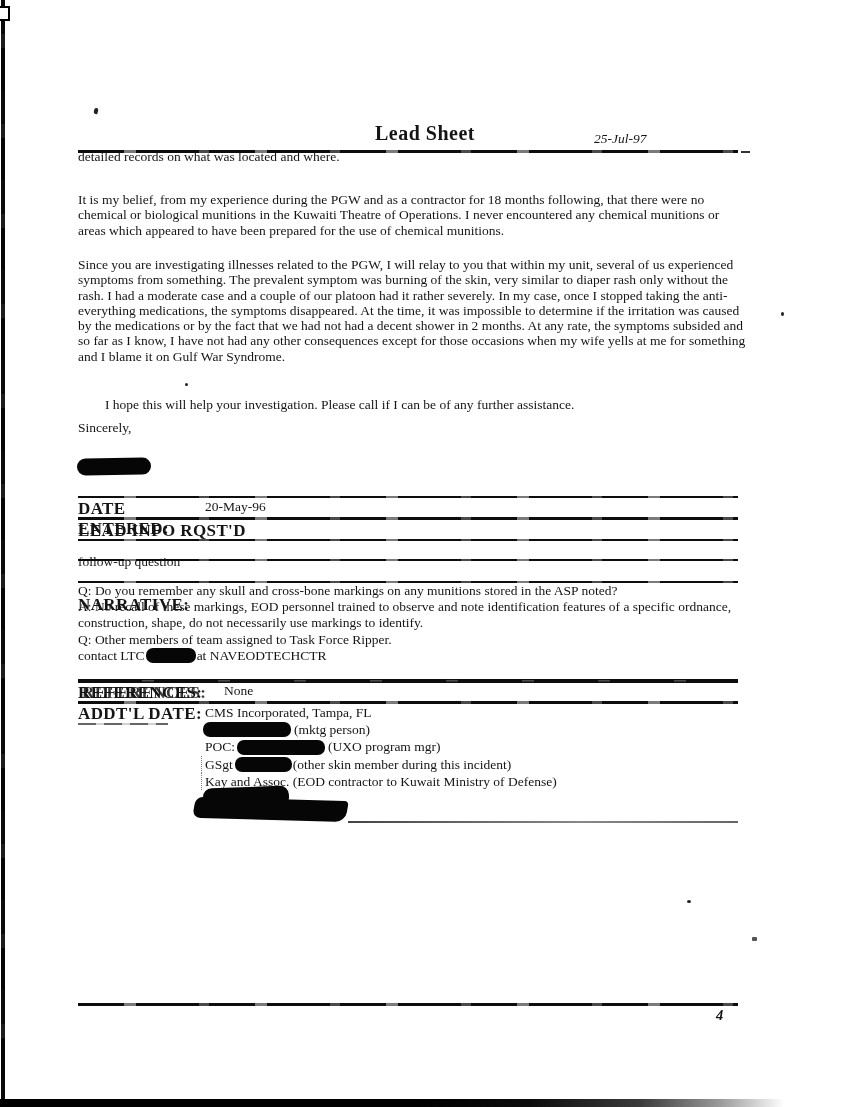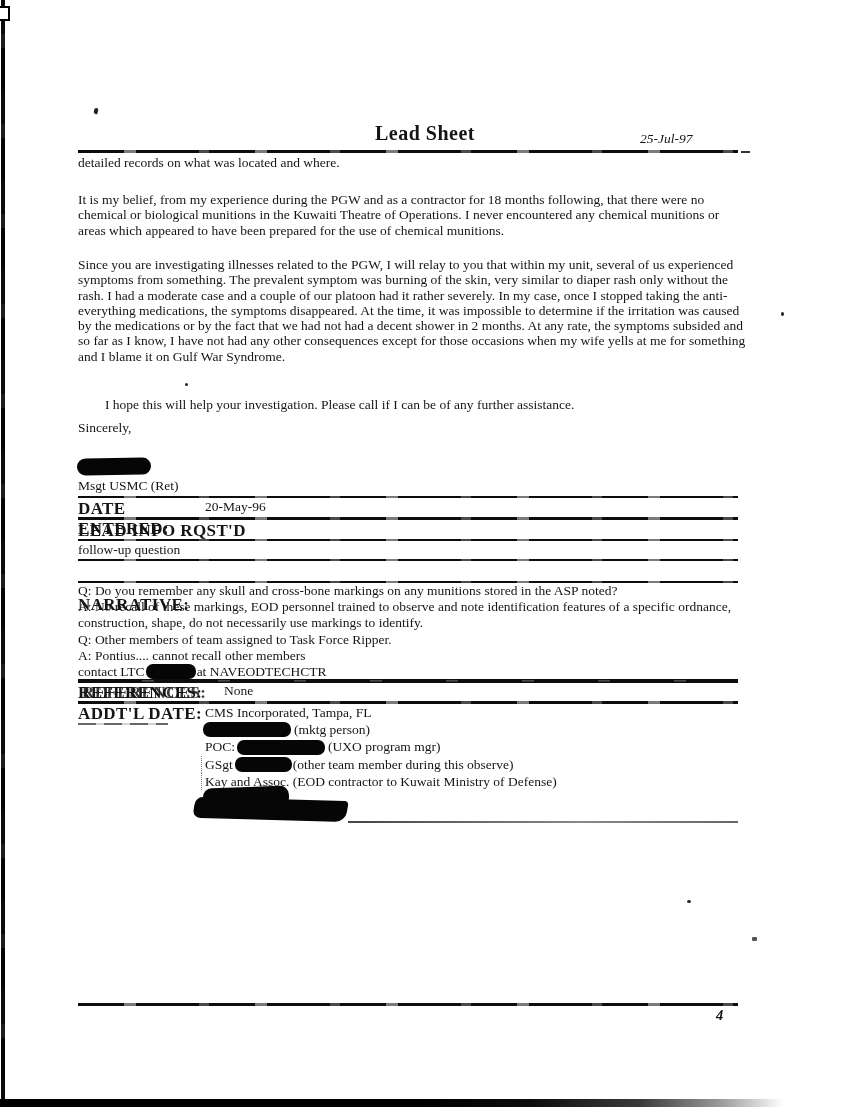--- a/index.html
+++ b/index.html
@@ -57,34 +57,34 @@
   .rule-footer { top:1003px; height:3px; }
 
   
   .abs { position:absolute; }
   .content { left:78px; width:668px; }
   .body-text { font-size:13.5px; line-height:15.3px; }
   .doc-title {
     left:0; top:122px; width:850px; text-align:center;
     font-size:20px; font-weight:bold; letter-spacing:.5px;
   }
-  .doc-date { left:640px; top:131px; font-style:italic; font-size:13.5px; }
-  .continuation { top:155px; }
+  .doc-date { left:594px; top:131px; font-style:italic; font-size:13.5px; }
+  .continuation { top:149px; }
   .para-1 { top:192px; }
   .para-2 { top:257px; }
   .para-3 { top:397px;margin-left:27px; }
   .closing { top:420px; }
   .sig-title { top:478px; }
 
   .label { font-weight:bold; letter-spacing:.4px; font-size:17px; }
   .row { display:flex; }
   .row .label-col { width:127px; flex:none; }
   .row-date-entered { top:499px; }
   .row-lead-info { top:521px; }
-  .row-followup { top:542px; }
+  .row-followup { top:554px; }
   .row-narr-label { top:595px; }
   .narrative { top:583px; font-size:13.5px; line-height:16.2px; }
   .row-references { top:683px;gap:19px; }
   .row-leads { top:704px; }
   .lead-line { line-height:17px; font-size:13.5px; }
   .artifact-left { border-left:1px dotted rgba(0,0,0,.5); margin-left:-4px; padding-left:3px; }
 
   
   .overstruck { position:relative; display:inline-block; }
   .overstruck .ghost { position:absolute; left:4px; top:0; opacity:.85; }
@@ -122,21 +122,20 @@
   <div class="abs doc-date">25-Jul-97</div>
   <div class="rule rule-header"></div>
   <div class="rule-header-tail"></div>
 
   <div class="abs content body-text continuation">detailed records on what was located and where.</div>
   <div class="abs content body-text para-1">It is my belief, from my experience during the PGW and as a contractor for 18 months following, that there were no chemical or biological munitions in the Kuwaiti Theatre of Operations. I never encountered any chemical munitions or areas which appeared to have been prepared for the use of chemical munitions.</div>
   <div class="abs content body-text para-2">Since you are investigating illnesses related to the PGW, I will relay to you that within my unit, several of us experienced symptoms from something.  The prevalent symptom was burning of the skin, very similar to diaper rash only without the rash.  I had a moderate case and a couple of our platoon had it rather severely.  In my case, once I stopped taking the anti-everything medications, the symptoms disappeared.  At the time, it was impossible to determine if the irritation was caused by the medications or by the fact that we had not had a decent shower in 2 months.  At any rate, the symptoms subsided and so far as I know, I have not had any other consequences except for those occasions when my wife yells at me for something and I blame it on Gulf War Syndrome.</div>
   <div class="abs content body-text para-3">I hope this will help your investigation.  Please call if I can be of any further assistance.</div>
   <div class="abs content body-text closing">Sincerely,</div>
   <div class="redaction redaction-sig"></div>
-  <div class="abs content body-text sig-title">Msgt USMC (Ret)</div>
 
   <div class="rule rule-sig"></div>
 
   <div class="abs content row row-date-entered">
     <span class="label label-col">DATE ENTERED:</span>
     <span class="body-text">20-May-96</span>
   </div>
   <div class="rule rule-dateentered"></div>
 
   <div class="abs content row row-lead-info">
@@ -148,21 +147,20 @@
 
   <div class="abs content row row-narr-label">
     <span class="label">NARRATIVE:</span>
   </div>
   <div class="rule rule-narrlabel"></div>
 
   <div class="abs content narrative">
     <div>Q: Do you remember any skull and cross-bone markings on any munitions stored in the ASP noted?</div>
     <div>A: No recall of these markings, EOD personnel trained to observe and note identification features of a specific ordnance, construction, shape, do not necessarily use markings to identify.</div>
     <div>Q: Other members of team assigned to Task Force Ripper.</div>
-    <div>A: Pontius.... cannot recall other members</div>
     <div>
       <span>contact LTC</span><span class="redaction redaction-inline redaction-contact"></span><span>at NAVEODTECHCTR</span>
     </div>
   </div>
 
   <div class="rule rule-refs-top"></div>
   <div class="abs content row row-references">
     <span class="label label-col">
       <span class="overstruck">
         <span>REFERENCES:</span>
@@ -177,21 +175,21 @@
     <span class="label label-col">ADDT'L DATE:</span>
     <div>
       <div class="lead-line">CMS Incorporated, Tampa, FL</div>
       <div class="lead-line">
         <span></span><span class="redaction redaction-inline redaction-mktg"></span><span>(mktg person)</span>
       </div>
       <div class="lead-line">
         <span>POC:</span><span class="redaction redaction-inline redaction-poc"></span><span>(UXO program mgr)</span>
       </div>
       <div class="lead-line artifact-left">
-        <span>GSgt</span><span class="redaction redaction-inline redaction-gsgt"></span><span>(other team member during this observe)</span>
+        <span>GSgt</span><span class="redaction redaction-inline redaction-gsgt"></span><span>(other skin member during this incident)</span>
       </div>
       <div class="lead-line artifact-left">Kay and Assoc. (EOD contractor to Kuwait Ministry of Defense)</div>
     </div>
   </div>
   <div class="rule rule-leads-label"></div>
 
   <div class="blob">
     <div class="part-a"></div>
     <div class="part-b"></div>
   </div>

